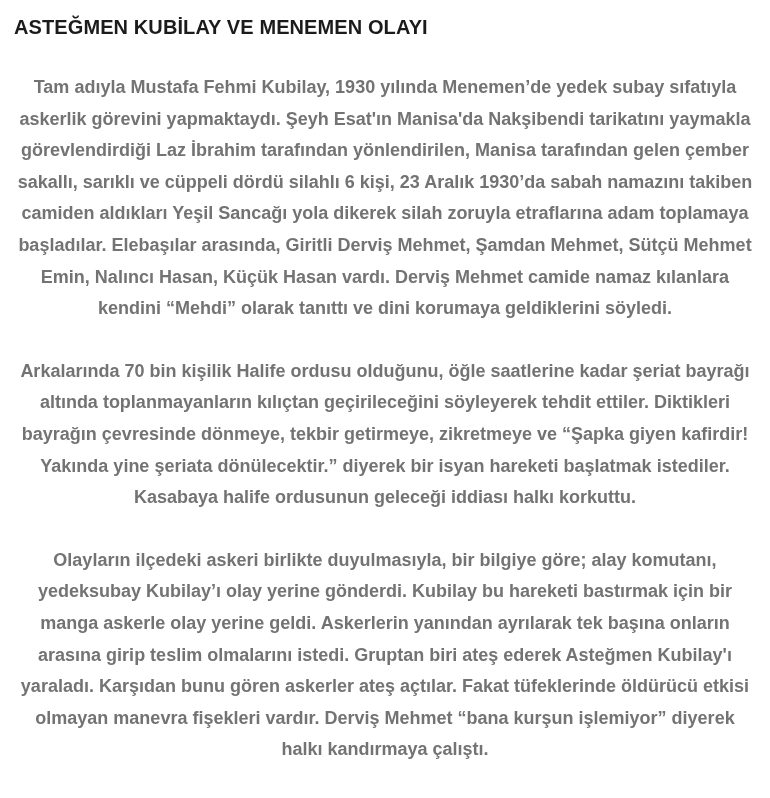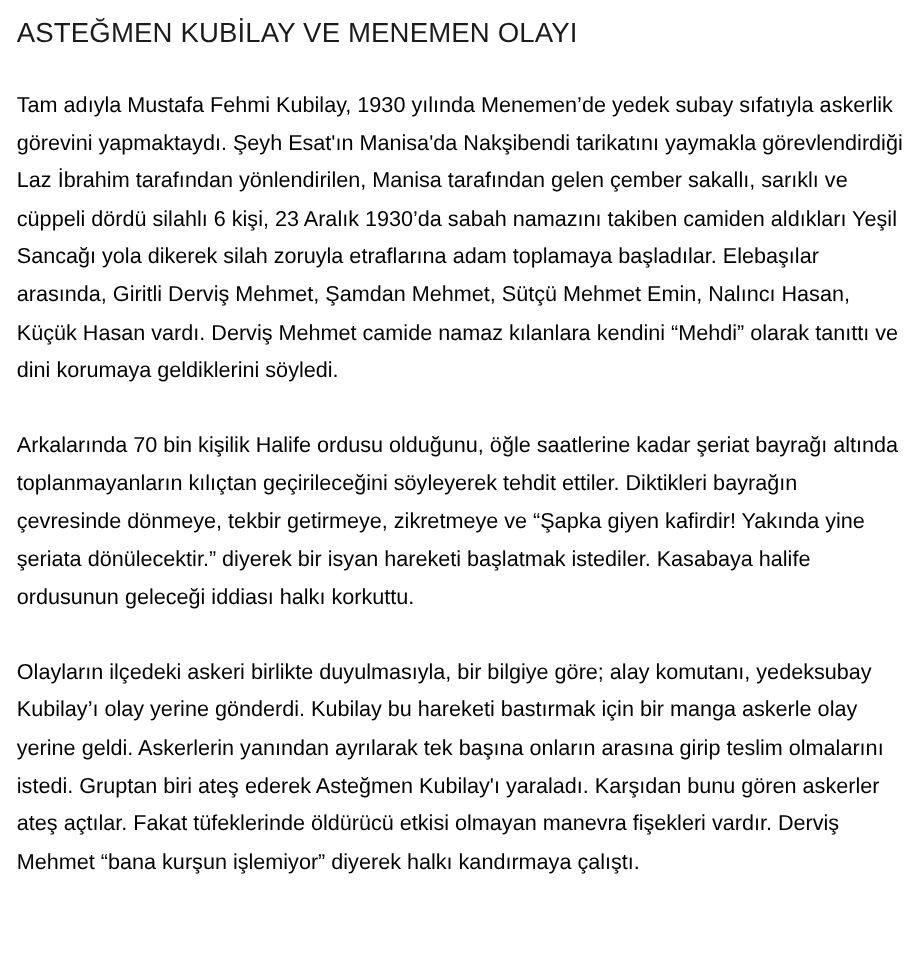--- a/index.html
+++ b/index.html
@@ -13,34 +13,34 @@
     overflow: hidden;
     font-family: "Liberation Sans", "DejaVu Sans", sans-serif;
     -webkit-font-smoothing: antialiased;
   }
   .article {
     box-sizing: border-box;
     width: 770px;
     padding: 14px 14px 0 14px;
   }
   .article-title {
-    font-size: 23px;
+    font-size: 20px;
     line-height: 27px;
-    font-weight: 400;
+    font-weight: 700;
     color: #1b1b1b;
     letter-spacing: 0.1px;
     margin: 0;
   }
   .article-paragraph {
     font-size: 18px;
     line-height: 31.6px;
-    font-weight: 400;
-    color: #000000;
+    font-weight: 700;
+    color: #737373;
     margin: 31px 0 0 0;
-    text-align: left;
+    text-align: center;
   }
 </style>
 </head>
 <body>
 
 <div class="article">
   <h1 class="article-title">ASTEĞMEN KUBİLAY VE MENEMEN OLAYI</h1>
 
   <p class="article-paragraph">Tam adıyla Mustafa Fehmi Kubilay, 1930 yılında Menemen’de yedek subay sıfatıyla askerlik görevini yapmaktaydı. Şeyh Esat'ın Manisa'da Nakşibendi tarikatını yaymakla görevlendirdiği Laz İbrahim tarafından yönlendirilen, Manisa tarafından gelen çember sakallı, sarıklı ve cüppeli dördü silahlı 6 kişi, 23 Aralık 1930’da sabah namazını takiben camiden aldıkları Yeşil Sancağı yola dikerek silah zoruyla etraflarına adam toplamaya başladılar. Elebaşılar arasında, Giritli Derviş Mehmet, Şamdan Mehmet, Sütçü Mehmet Emin, Nalıncı Hasan, Küçük Hasan vardı. Derviş Mehmet camide namaz kılanlara kendini “Mehdi” olarak tanıttı ve dini korumaya geldiklerini söyledi.</p>
 

